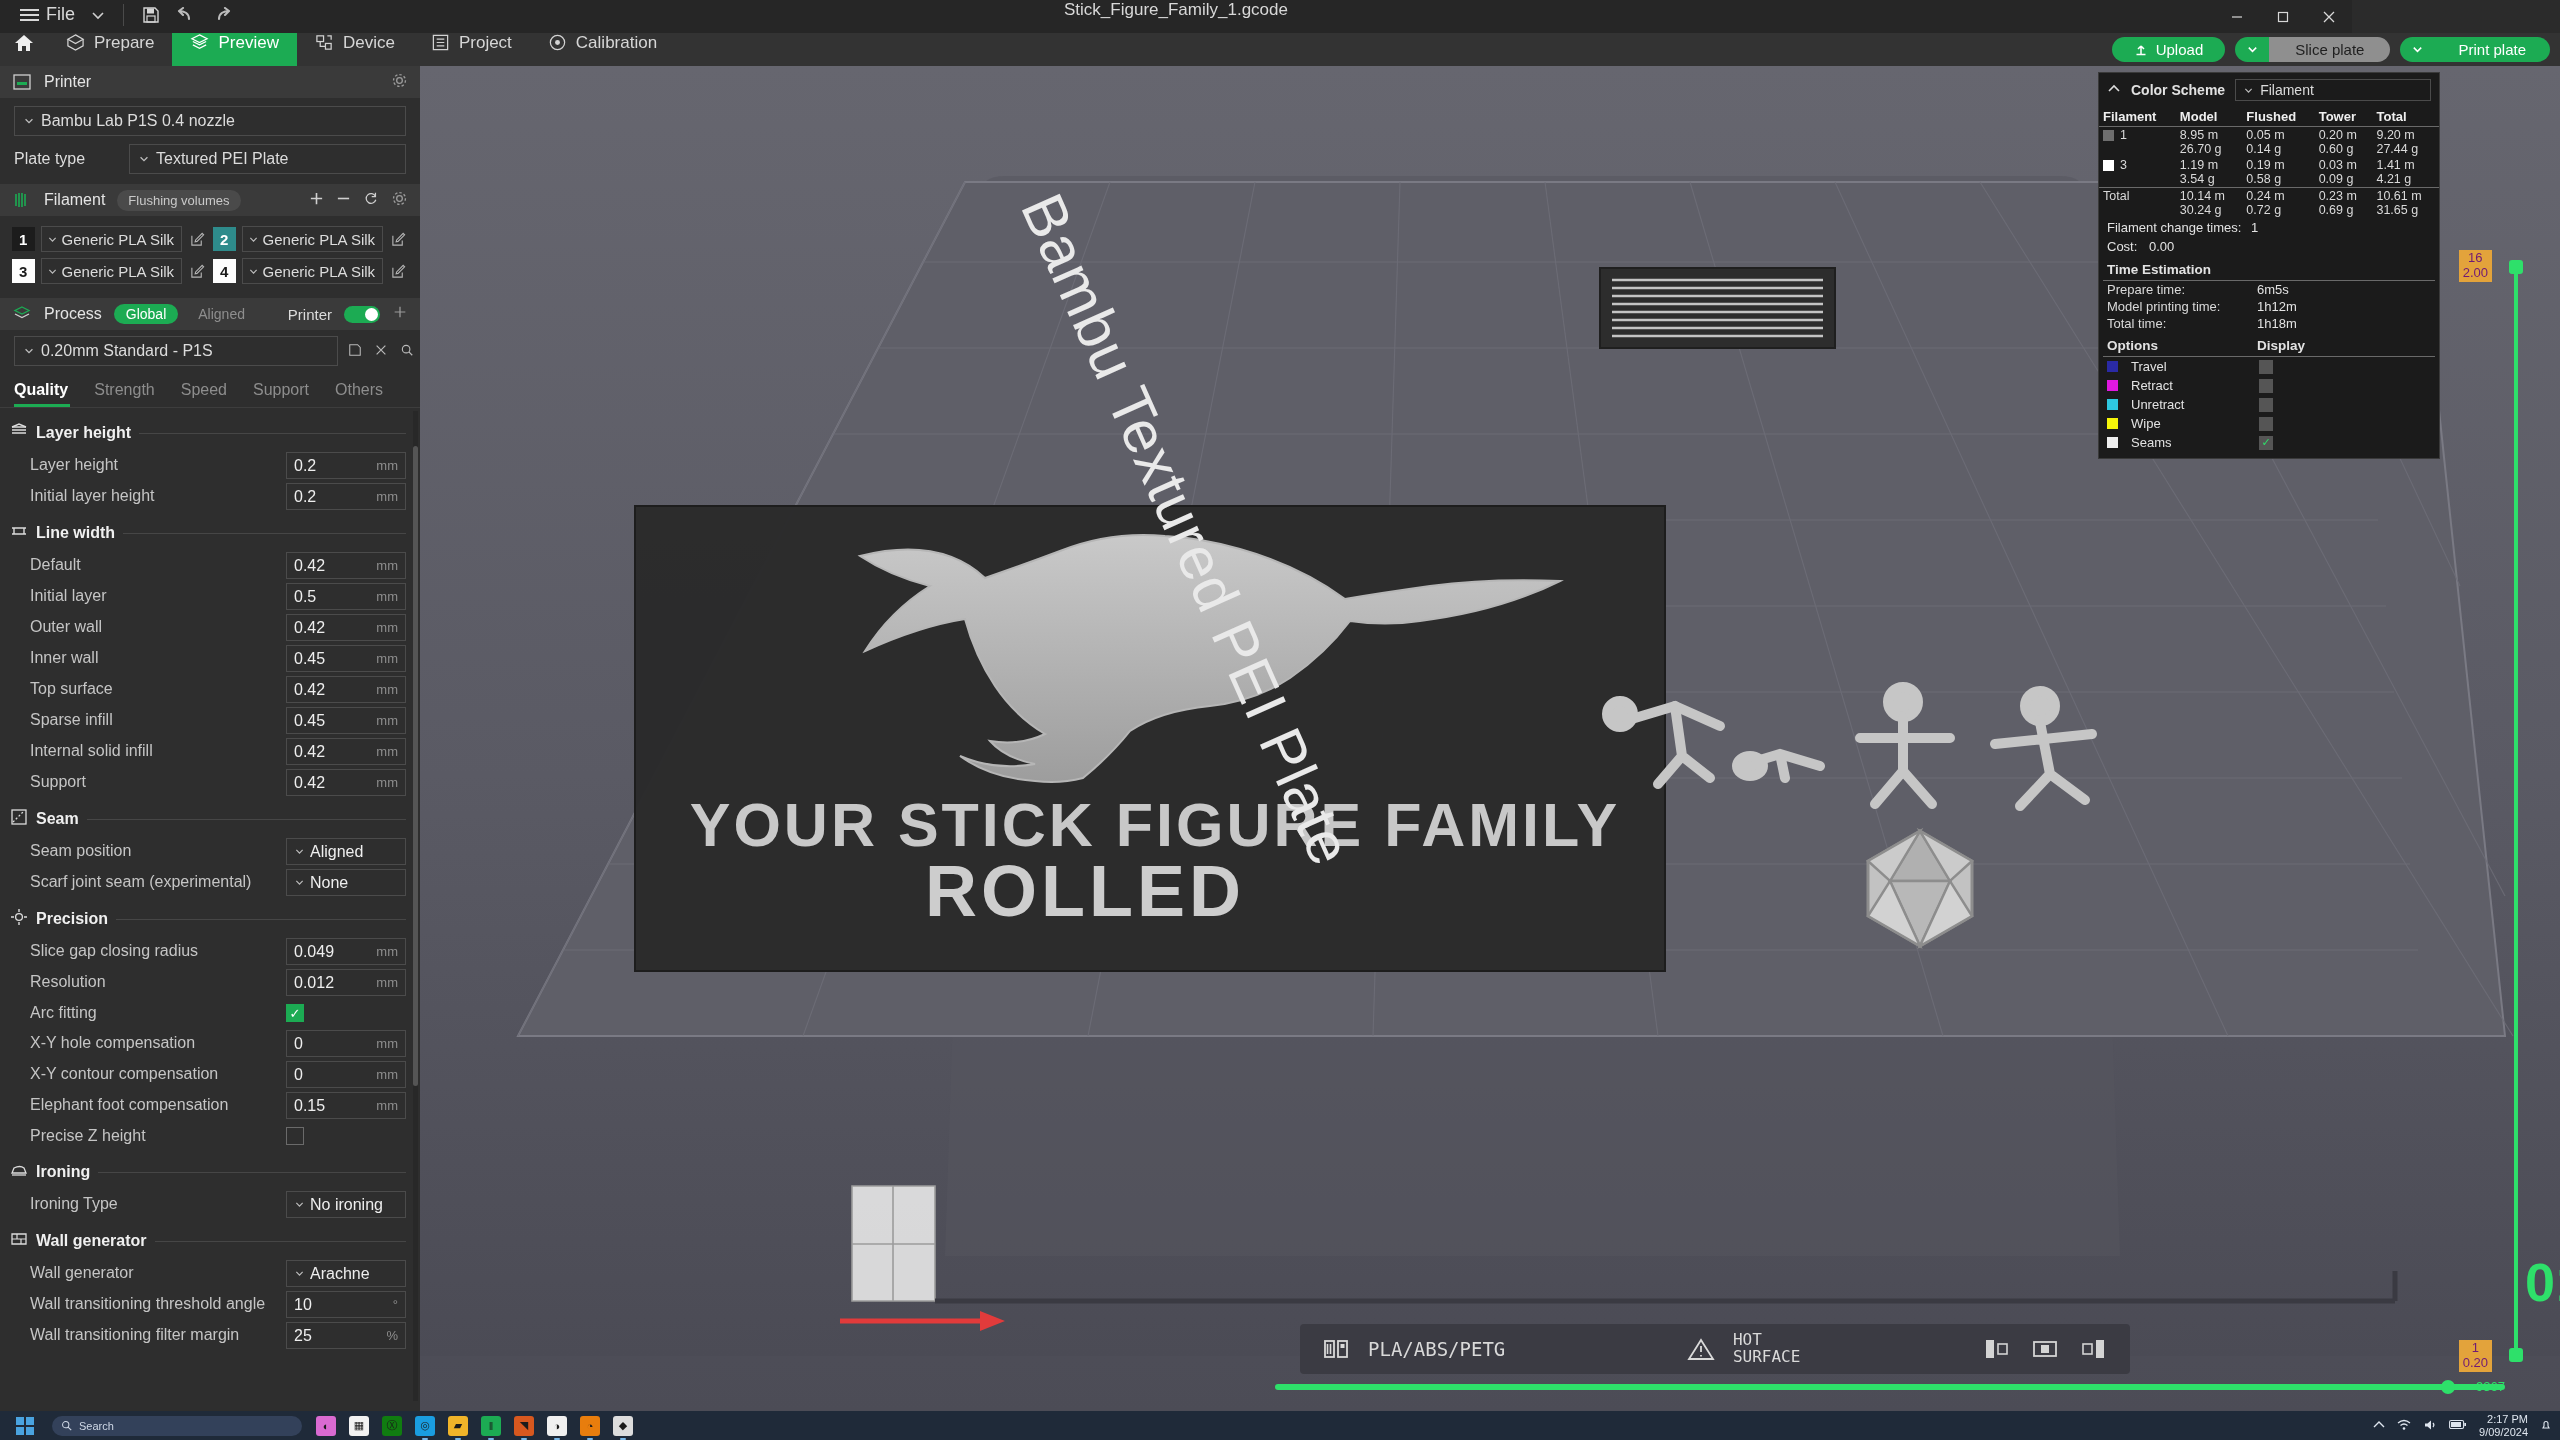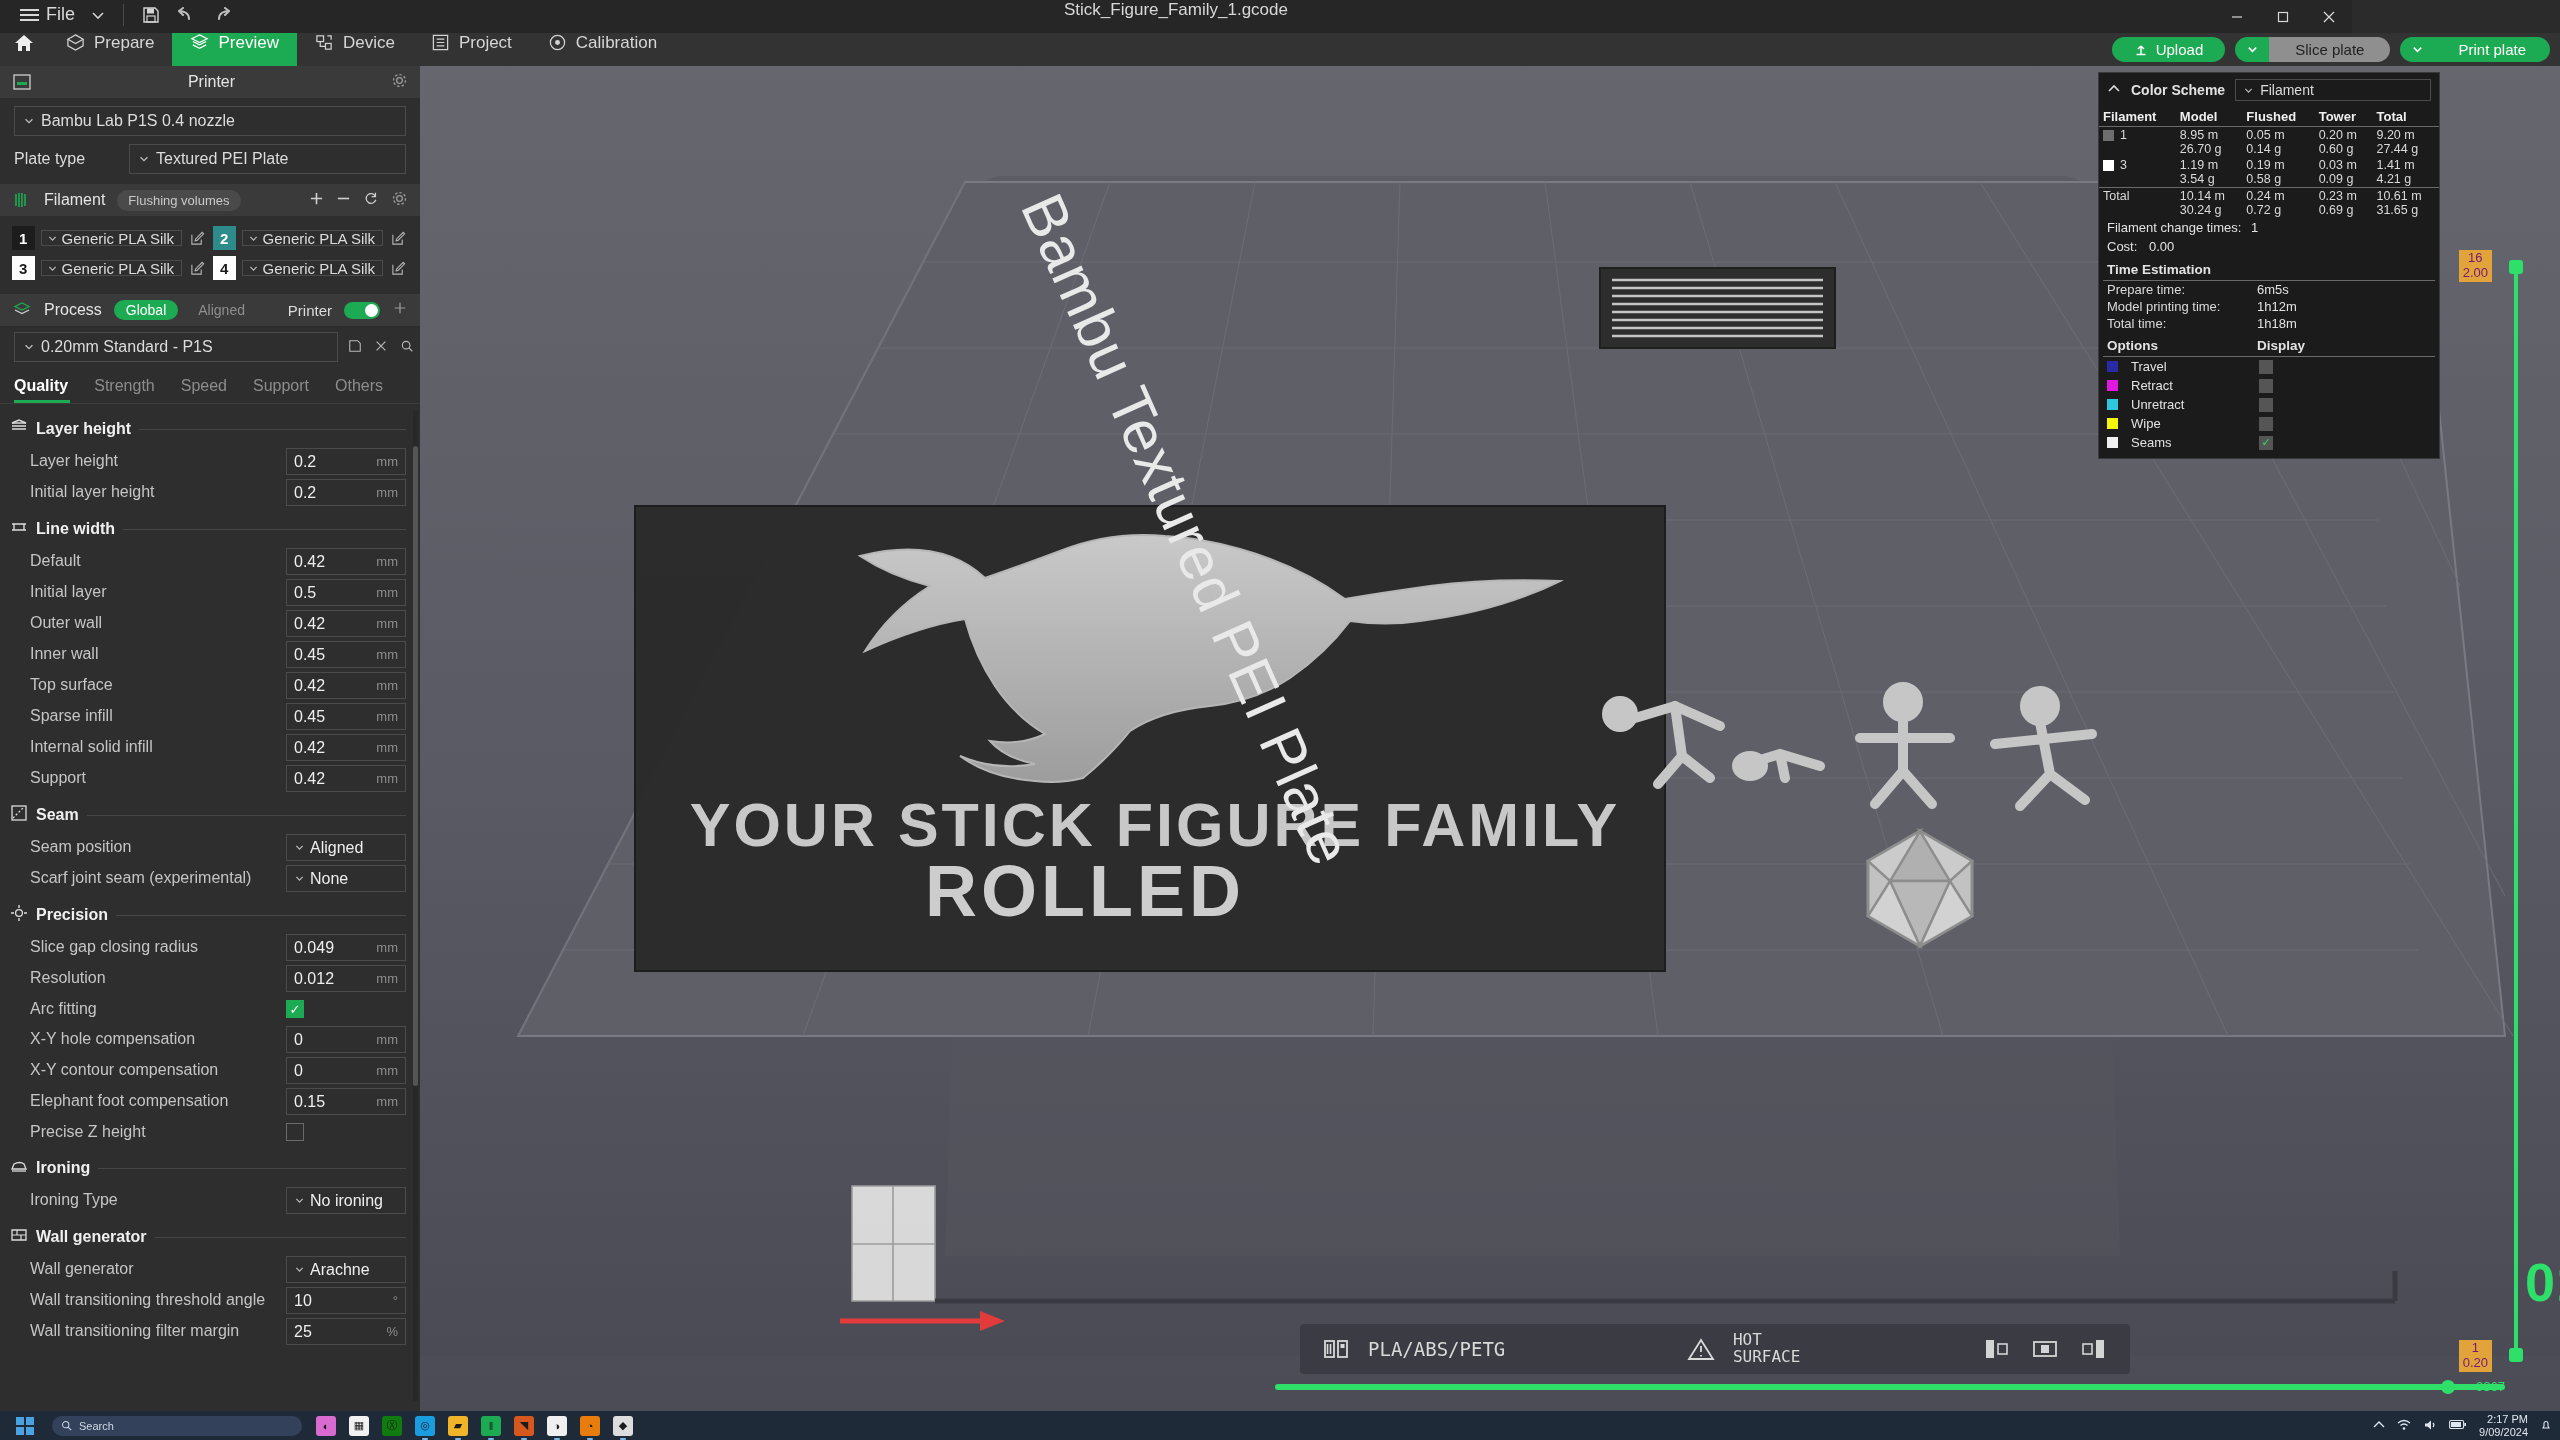--- a/index.html
+++ b/index.html
@@ -28,42 +28,42 @@
      background:#333333; display:flex; align-items:stretch; }
   .nav-item { display:flex; align-items:flex-start; gap:9px; padding:0 18px; font-size:17px;
      color:#d6d6d6; cursor:default; }
   .nav-item.home { padding:0 14px 0 14px; }
   .nav-item.active { background:#1cab53; color:#ffffff; }
 
   
   .left { position:absolute; left:0; top:66px; width:420px; height:1345px;
      background:#2e2e2e; overflow:hidden; }
   .sec-head { height:32px; background:#3a3a3a; display:flex; align-items:center;
-     padding:0 12px; gap:12px; font-size:16px; color:#e4e4e4;text-align:center; }
+     padding:0 12px; gap:12px; font-size:16px; color:#e4e4e4; }
   .sec-head .grow { flex:1; }
   .gear { opacity:.75; }
 
   .pad { padding:8px 14px 10px 14px; }
   .combo { height:30px; border:1px solid #4b4b4b; background:#2e2e2e; color:#dcdcdc;
      display:flex; align-items:center; gap:6px; padding:0 8px; font-size:16px; }
   .row { display:flex; align-items:center; gap:10px; margin-top:8px; }
   .row .lbl { font-size:16px; color:#dcdcdc; width:105px; }
   .row .combo { flex:1; }
 
   .flush-btn { background:#4a4a4a; color:#c9c9c9; font-size:13px; border-radius:11px;
      padding:3px 11px; }
 
   .filrow { display:flex; align-items:center; gap:6px; margin-bottom:6px; }
   .filnum { width:24px; height:24px; display:flex; align-items:center; justify-content:center;
      font-size:15px; font-weight:bold; }
   .filnum.c1 { background:#1c1c1c; color:#ffffff; }
   .filnum.c2 { background:#2e8b8b; color:#ffffff; }
   .filnum.c3 { background:#fdfdfd; color:#1a1a1a; }
   .filnum.c4 { background:#fdfdfd; color:#1a1a1a; }
-  .filsel { width:150px; height:16px; border:1px solid #4b4b4b; display:flex; align-items:center;
+  .filsel { width:150px; height:26px; border:1px solid #4b4b4b; display:flex; align-items:center;
      gap:4px; padding:0 5px; font-size:15px; color:#dcdcdc; }
   .edit-ic { width:20px; height:20px; display:flex; align-items:center; justify-content:center;
      color:#b5b5b5; }
 
   .badge-global { background:#1cab53; color:#fff; font-size:14px; border-radius:10px; padding:2px 12px; }
   .badge-objects { color:#8e8e8e; font-size:14px; padding:2px 8px; }
   .adv-label { font-size:15px; color:#dcdcdc; }
   .switch { width:36px; height:17px; border-radius:9px; background:#1cab53; position:relative; }
   .switch::after { content:""; position:absolute; right:2px; top:2px; width:13px; height:13px;
      border-radius:50%; background:#fff; }

